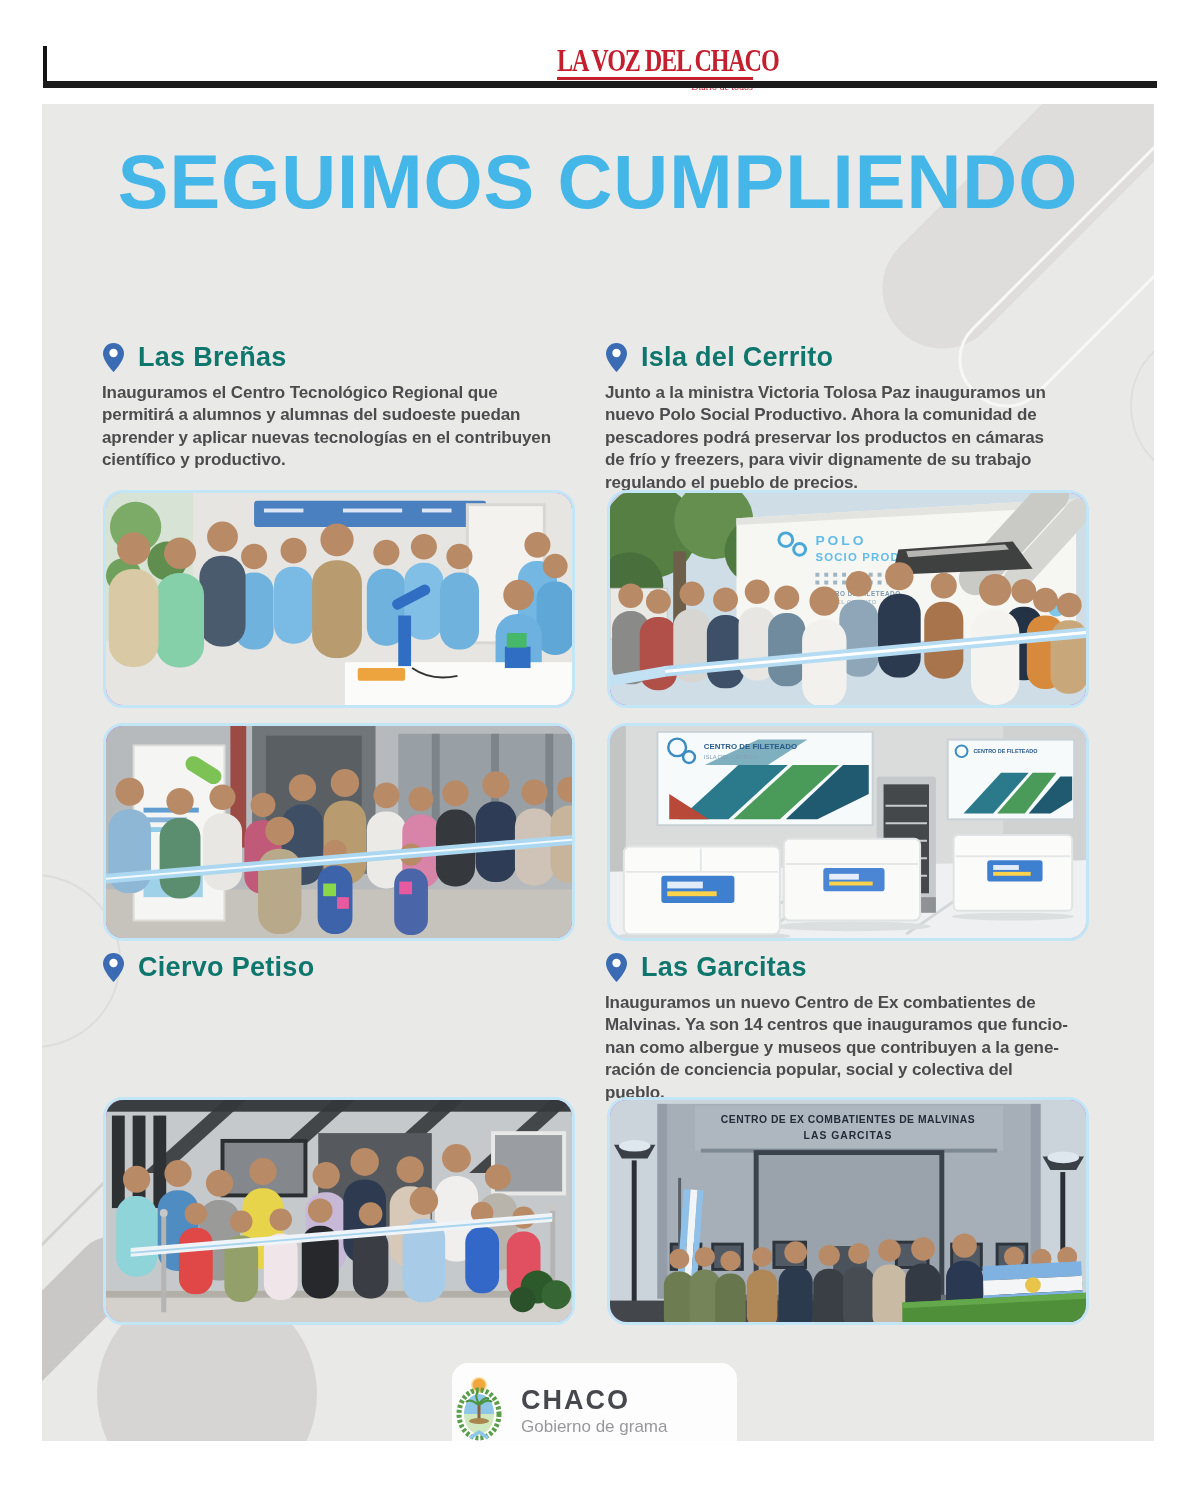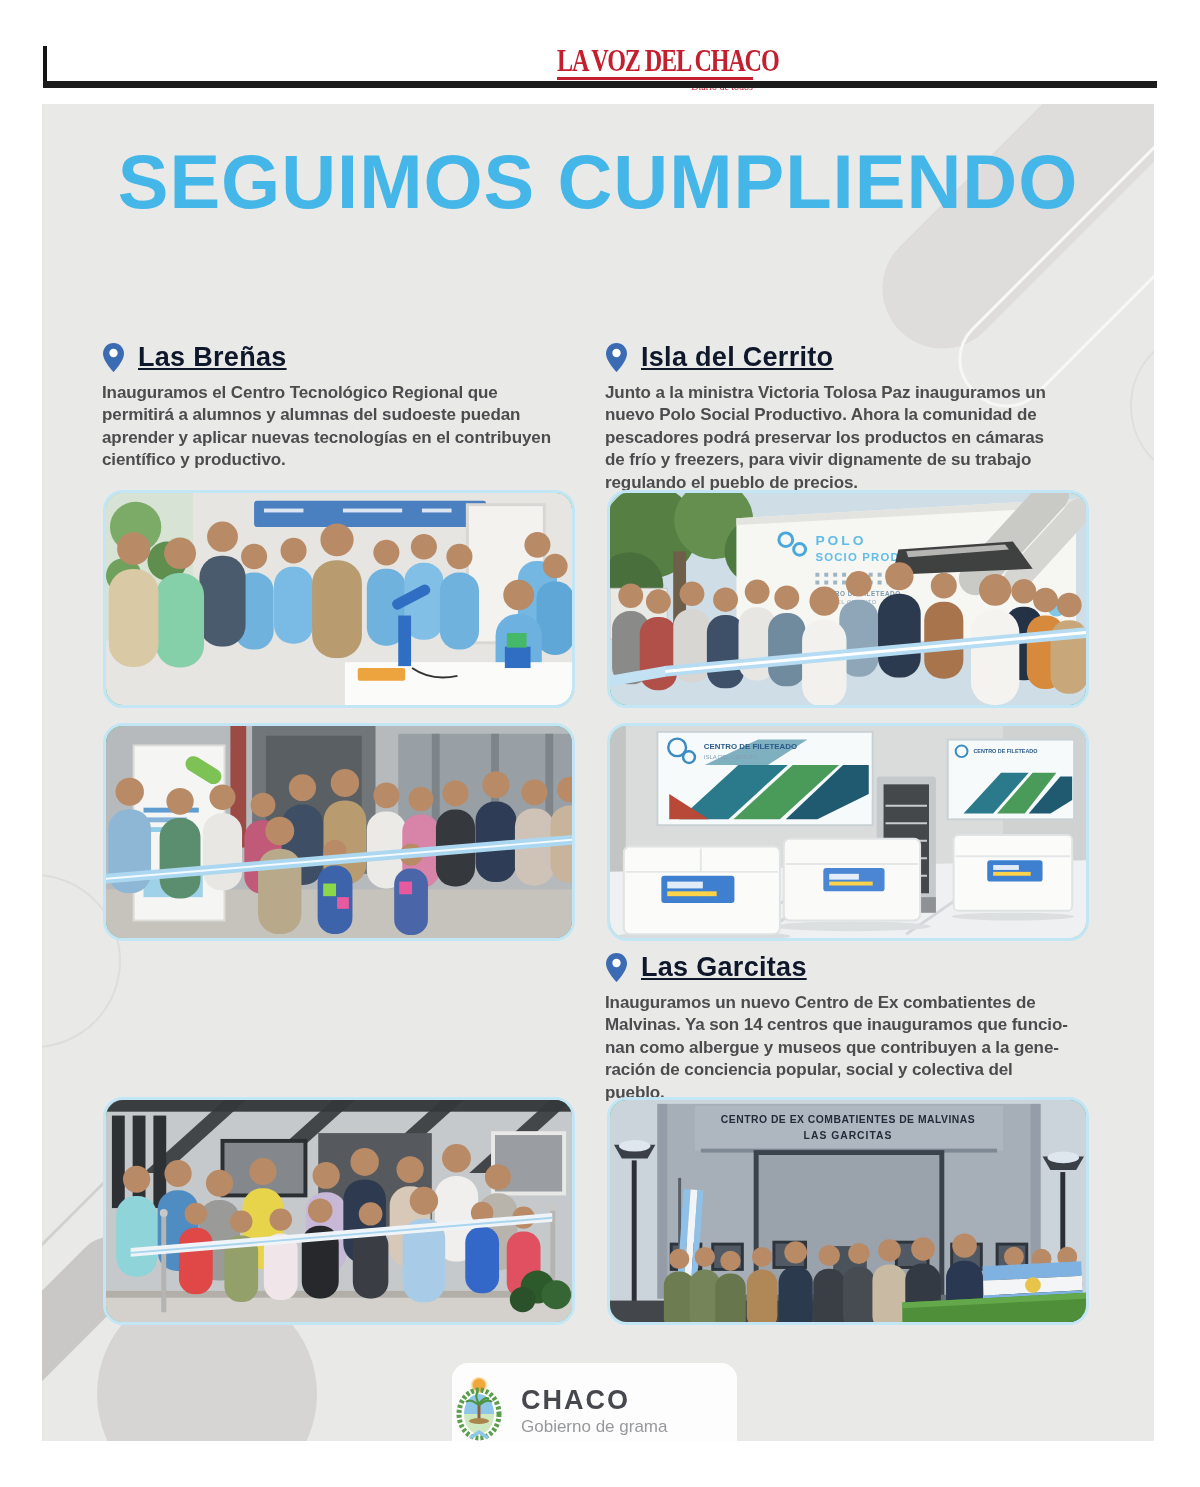--- a/index.html
+++ b/index.html
@@ -49,26 +49,26 @@
               font-size:32px; font-weight:bold; color:#45b6e8; line-height:1.22; white-space:pre-line; }
 
   
   .section { position:absolute; width:505px; z-index:2; }
   .sec-brenas   { left:60px;  top:238px; }
   .sec-cerrito  { left:563px; top:238px; }
   .sec-ciervo   { left:60px;  top:848px; }
   .sec-garcitas { left:563px; top:848px; }
   .section-head { display:flex; align-items:center; gap:13px; margin-bottom:9px; }
   .pin { width:23px; height:31px; flex:0 0 auto; }
-  .section-name { font-size:27px; font-weight:bold; color:#0f172a; letter-spacing:.3px;text-decoration:underline; }
+  .section-name { font-size:27px; font-weight:bold; color:#0f766e; letter-spacing:.3px; }
   .section-body { font-size:17px; font-weight:bold; color:#4c4c4e; line-height:1.32;
                   letter-spacing:-.1px; white-space:pre-line; }
 
   
-  .photo { position:absolute; z-index:3; box-sizing:border-box; background:#22c55e;
+  .photo { position:absolute; z-index:3; box-sizing:border-box; background:#d946ef;
            border:3px solid #c3e6f6; border-radius:20px; overflow:hidden; }
   .photo svg { display:block; width:100%; height:100%; font-family:"Liberation Sans", sans-serif; }
   .ph1 { left:61px;  top:386px; width:472px; height:218px; }
   .ph2 { left:61px;  top:619px; width:472px; height:218px; }
   .ph3 { left:565px; top:386px; width:482px; height:218px; }
   .ph4 { left:565px; top:619px; width:482px; height:218px; }
   .ph5 { left:61px;  top:993px; width:472px; height:228px; }
   .ph6 { left:565px; top:993px; width:482px; height:228px; }
 
   
@@ -139,20 +139,27 @@
         <span class="section-name">Isla del Cerrito</span>
       </div>
       <div class="section-body">Junto a la ministra Victoria Tolosa Paz inauguramos un
 nuevo Polo Social Productivo. Ahora la comunidad de
 pescadores podrá preservar los productos en cámaras
 de frío y freezers, para vivir dignamente de su trabajo
 regulando el pueblo de precios.</div>
     </div>
 
     <div class="section sec-ciervo">
+      <div class="section-head">
+        <svg class="pin" viewBox="0 0 23 31">
+          <path d="M11.5 1C5.7 1 1 5.7 1 11.5c0 7.9 10.5 18.5 10.5 18.5S22 19.4 22 11.5C22 5.7 17.3 1 11.5 1z" fill="#3a6bb3"></path>
+          <circle cx="11.5" cy="11" r="4.2" fill="#ffffff"></circle>
+        </svg>
+        <span class="section-name">Ciervo Petiso</span>
+      </div>
     </div>
 
     <div class="section sec-garcitas">
       <div class="section-head">
         <svg class="pin" viewBox="0 0 23 31">
           <path d="M11.5 1C5.7 1 1 5.7 1 11.5c0 7.9 10.5 18.5 10.5 18.5S22 19.4 22 11.5C22 5.7 17.3 1 11.5 1z" fill="#3a6bb3"></path>
           <circle cx="11.5" cy="11" r="4.2" fill="#ffffff"></circle>
         </svg>
         <span class="section-name">Las Garcitas</span>
       </div>

